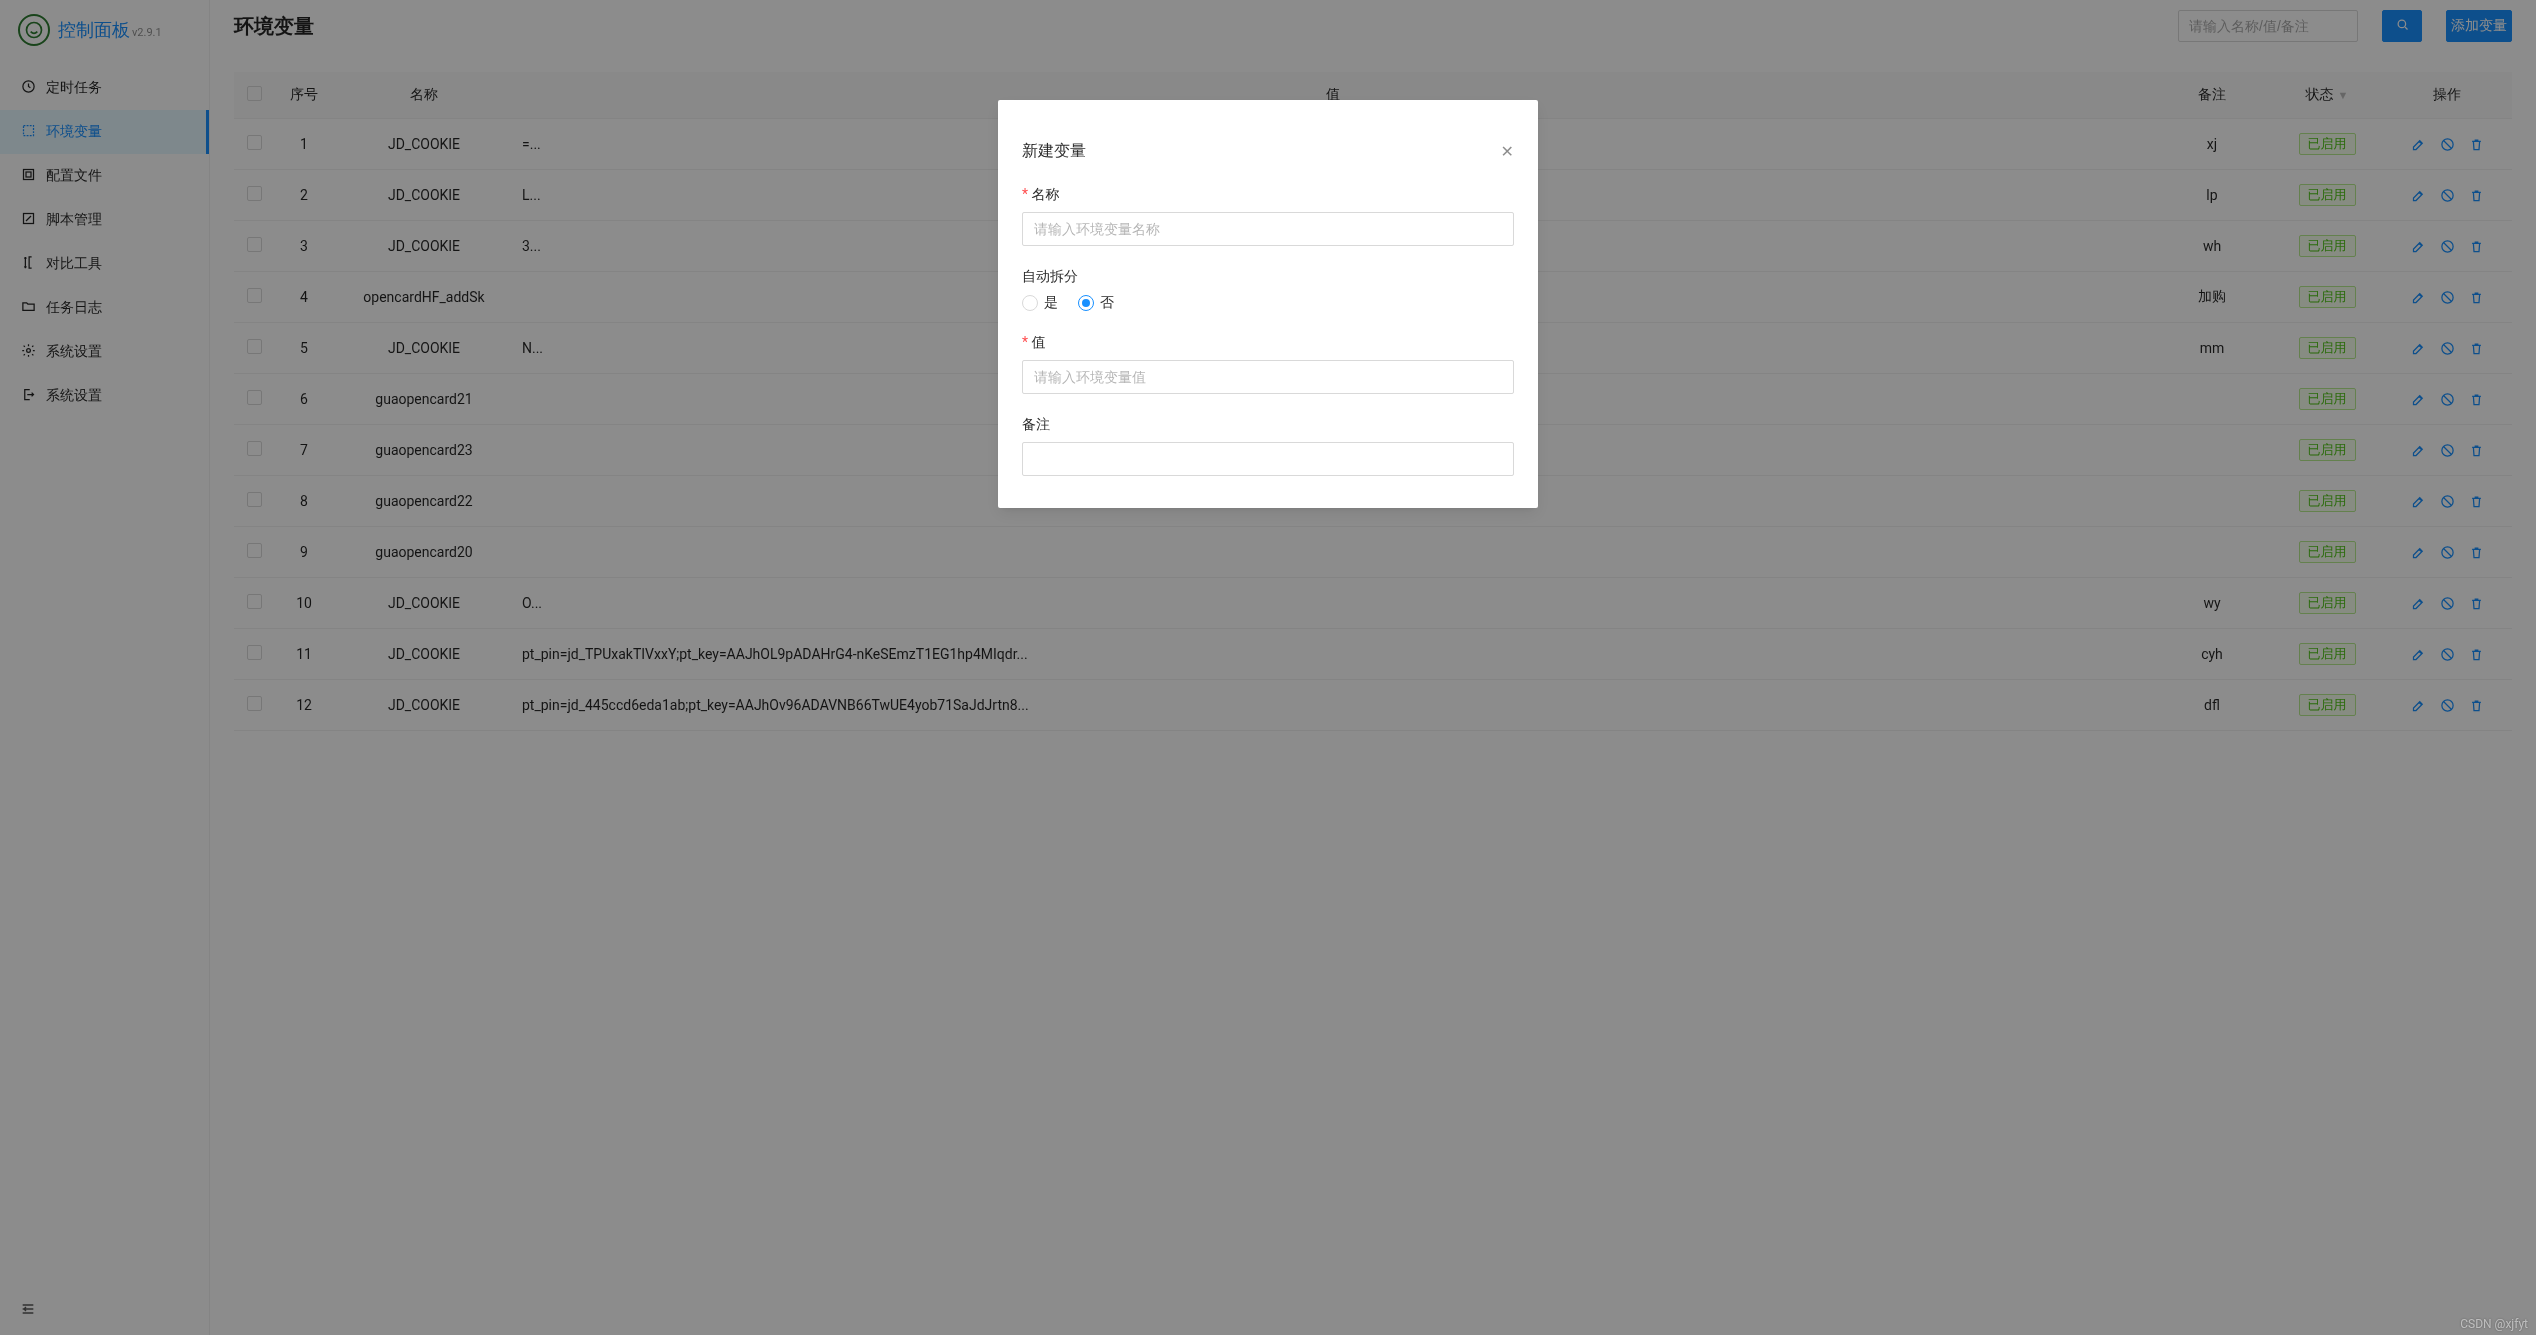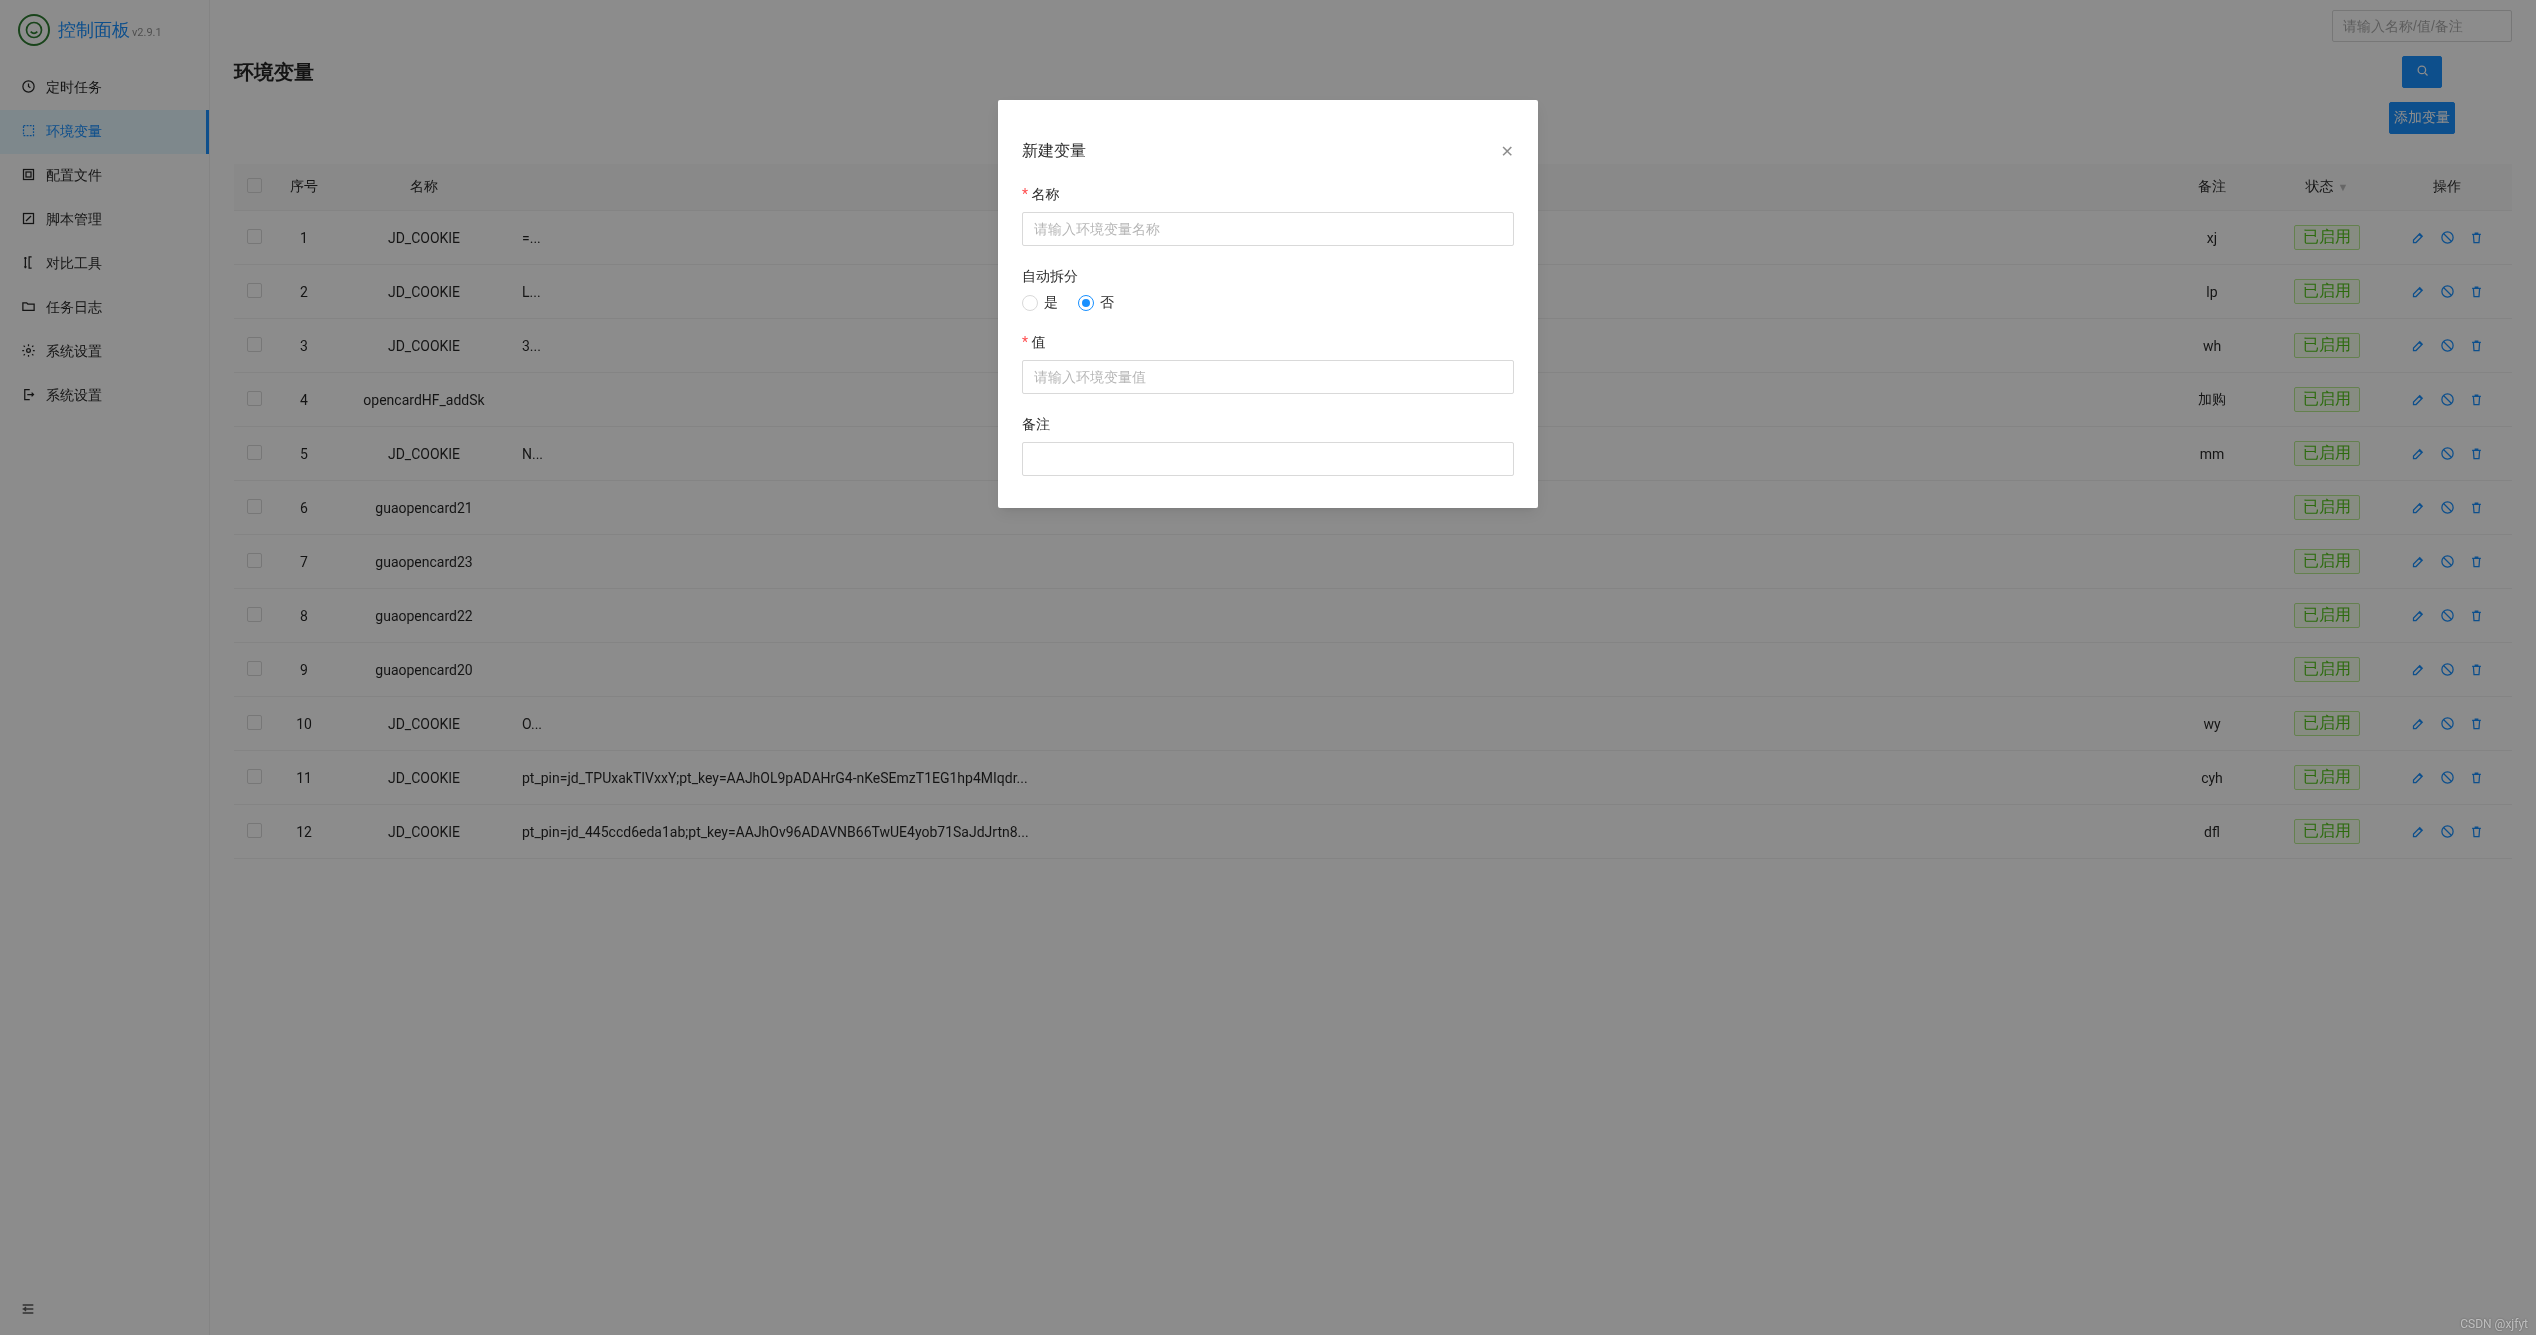--- a/index.html
+++ b/index.html
@@ -16,42 +16,42 @@
 .menu-item { display: flex; align-items: center; gap: 10px; padding: 13px 20px; cursor: pointer; color: rgba(0,0,0,0.85); }
 .menu-item.active { background: #e6f7ff; color: #1890ff; border-right: 3px solid #1890ff; }
 .menu-item .micon { width: 16px; text-align: center; }
 .sidebar-footer { padding: 14px 20px; border-top: 0; }
 .collapse-icon { font-size: 16px; color: rgba(0,0,0,0.65); cursor: pointer; }
 
 
 .main { flex: 1; display: flex; flex-direction: column; background: #fff; min-width: 0; }
 .page-header { display: flex; align-items: center; justify-content: space-between; padding: 10px 24px; background: #fff; }
 .page-title { font-size: 20px; font-weight: 600; }
-.header-actions { display: flex; gap: 14px; align-items: center; flex-direction: column; }
+.header-actions { display: flex; gap: 24px; align-items: center; }
 .search-input { width: 180px; height: 32px; padding: 0 10px; border: 1px solid #d9d9d9; border-radius: 2px; font-size: 14px; }
 .search-input::placeholder { color: rgba(0,0,0,0.35); }
 .btn { height: 32px; padding: 0 4px; border-radius: 2px; border: 1px solid transparent; cursor: pointer; font-size: 14px; display: inline-flex; align-items: center; justify-content: center; }
 .btn-primary { background: #1890ff; color: #fff; border-color: #1890ff; }
 .btn-icon { width: 40px; padding: 0; }
 
 .content { flex: 1; padding: 20px 24px 0; background: #fff; overflow: auto; }
 .table-wrap { border: 0; }
 table { width: 100%; border-collapse: separate; border-spacing: 0; table-layout: fixed; }
 th, td { padding: 14px 8px; text-align: center; border-bottom: 1px solid #f0f0f0; }
 th { background: #fafafa; font-weight: 500; color: rgba(0,0,0,0.85); }
 .col-chk { width: 40px; }
 .col-idx { width: 60px; }
 .col-name { width: 180px; }
 .col-val { width: auto; text-align: left; }
 .col-remark { width: 120px; }
 .col-status { width: 110px; }
 .col-ops { width: 130px; }
 td.col-val { white-space: nowrap; overflow: hidden; text-overflow: ellipsis; color: rgba(0,0,0,0.85); }
 .chk { width: 15px; height: 15px; border: 1px solid #d9d9d9; border-radius: 2px; display: inline-block; }
-.tag { display: inline-block; padding: 1px 8px; border-radius: 2px; font-size: 16px; border: 1px solid; }
+.tag { display: inline-block; padding: 1px 8px; border-radius: 2px; font-size: 13px; border: 1px solid; }
 .tag-green { color: #52c41a; background: #f6ffed; border-color: #b7eb8f; }
 .status-filter { margin-left: 4px; color: rgba(0,0,0,0.25); font-size: 11px; }
 .ops { display: flex; gap: 14px; justify-content: center; color: #1890ff; }
 .ops span { cursor: pointer; display: inline-flex; }
 .ops svg { width: 15px; height: 15px; }
 
 
 .mask { position: fixed; inset: 0; background: rgba(0,0,0,0.45); display: flex; align-items: flex-start; justify-content: center; padding-top: 100px; }
 .modal { width: 540px; background: #fff; border-radius: 2px; box-shadow: 0 3px 6px -4px rgba(0,0,0,.12), 0 6px 16px rgba(0,0,0,.08); }
 .modal-header { display: flex; align-items: center; justify-content: space-between; padding: 24px 24px; margin-top: 17px; }

